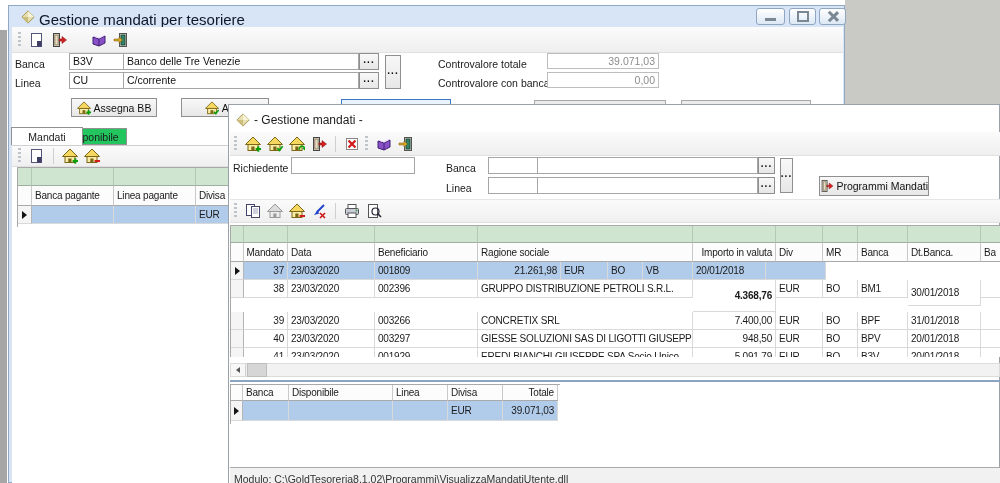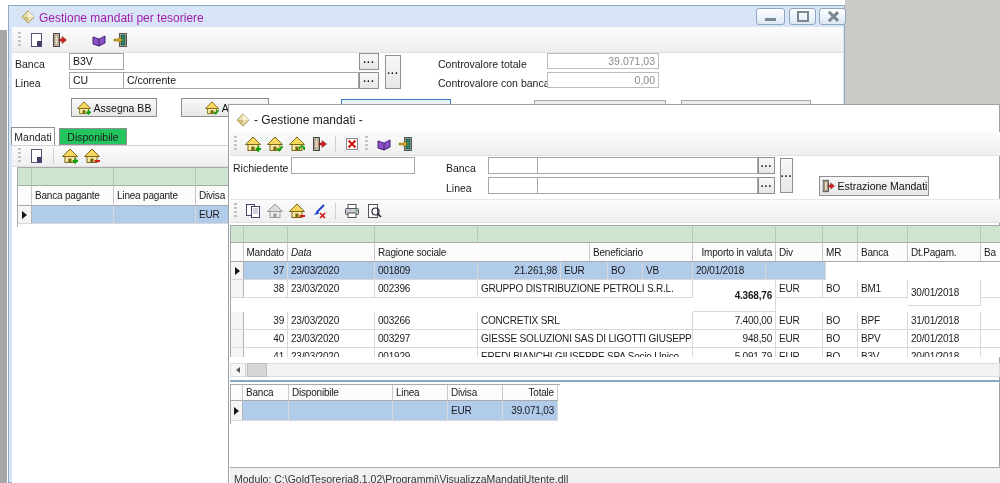--- a/index.html
+++ b/index.html
@@ -17,21 +17,21 @@
   .btn-plain{background:#ececec;border:1px solid #a8a8a8}
   .toolstrip{background:linear-gradient(#fbfbfb,#efefef);border-bottom:1px solid #e0e0e0}
   .tools{display:flex;align-items:center;gap:4px}
   .tool-btn{width:18px;height:18px;display:flex;align-items:center;justify-content:center}
   .tool-btn svg{width:16px;height:16px}
   .tool-sep{width:1px;height:16px;background:#cfcfcf;margin:0 3px}
   .tool-grip{width:3px;height:16px;margin-right:3px;
      background:repeating-linear-gradient(180deg,#bfc4cc 0 2px,transparent 2px 4px)}
   .tool-gap{width:14px}
   .win1{background:#d7e5f6;border:1px solid #92a9c3}
-  .win1-title{font-size:12px;color:#a21caf;white-space:nowrap}
+  .win1-title{font-size:15px;color:#0f172a;white-space:nowrap}
   .wbtn{background:linear-gradient(#ffffff,#dce8f5);border:1px solid #90a5bf;border-radius:3px;
         display:flex;align-items:center;justify-content:center}
   .g-min{width:11px;height:3px;background:#7b8894;margin-top:6px}
   .g-max{width:8px;height:7px;border:2px solid #7b8894}
   .g-x{position:relative;width:12px;height:11px}
   .g-x::before,.g-x::after{content:"";position:absolute;left:5px;top:-1px;width:2.5px;height:13px;background:#7b8894}
   .g-x::before{transform:rotate(45deg)}.g-x::after{transform:rotate(-45deg)}
   .tab{font-size:10.5px;display:flex;align-items:center;justify-content:center;border:1px solid #919191;color:#1b1b1b}
   .tab.active{background:#fff;border-bottom:none;z-index:2}
   .tab.inactive{background:#22c55e}
@@ -110,20 +110,21 @@
         <svg viewBox="0 0 16 16">
           <rect x="6.5" y="1.5" width="7" height="13" fill="#e8e0c8" stroke="#555"></rect>
           <rect x="8" y="3" width="4" height="10" fill="#35806a" stroke="#1d4f3f"></rect>
           <path d="M1 7 h5 v-2 l3.5 3 -3.5 3 v-2 H1 z" fill="#d8a820" stroke="#7a5a10" stroke-width="0.5"></path>
         </svg>
       </span>
     </div>
 
   <div class="abs lbl" style="left:6px;top:52px">Banca</div>
   <div class="abs field" style="left:60px;top:47px;width:55px;height:17px">B3V</div>
+  <div class="abs field" style="left:114px;top:47px;width:236px;height:17px">Banco delle Tre Venezie</div>
   <div class="abs btn browse" style="left:350px;top:47px;width:20px;height:17px">...</div>
 
   <div class="abs lbl" style="left:6px;top:71px">Linea</div>
   <div class="abs field" style="left:60px;top:66px;width:55px;height:17px">CU</div>
   <div class="abs field" style="left:114px;top:66px;width:236px;height:17px">C/corrente</div>
   <div class="abs btn browse" style="left:350px;top:66px;width:20px;height:17px">...</div>
   <div class="abs btn browse" style="left:376px;top:49px;width:16px;height:34px">...</div>
 
   <div class="abs lbl" style="left:429px;top:52px">Controvalore totale</div>
   <div class="abs field ro" style="left:538px;top:47px;width:112px;height:16px">39.071,03</div>
@@ -146,21 +147,21 @@
           <rect x="3" y="8.5" width="10" height="6" fill="#fdeca6" stroke="#7a6716"></rect>
           <rect x="6.3" y="10.5" width="3.2" height="4" fill="#7a6716"></rect>
           <path d="M10.3 12.2 l2 2.2 l3.4 -4.2" stroke="#0b9e0b" stroke-width="1.8" fill="none"></path>
         </svg></span>
     <span>Asse</span>
   </div>
   <div class="abs btn-focus" style="left:332px;top:93px;width:110px;height:18px"></div>
   <div class="abs btn-plain" style="left:525px;top:94px;width:132px;height:18px"></div>
   <div class="abs btn-plain" style="left:672px;top:94px;width:130px;height:18px"></div>
 
-  <div class="abs tab active" style="left:2px;top:121px;width:44px;height:18px">
+  <div class="abs tab active" style="left:2px;top:121px;width:72px;height:18px">
     <span>Mandati</span>
     </div>
   <div class="abs tab inactive" style="left:50px;top:122px;width:68px;height:17px">
     <span>Disponibile</span>
     </div>
 
   <div class="abs toolstrip" style="left:3px;top:139px;width:831px;height:22px;border-top:1px solid #cfcfcf"></div>
   <div class="abs tools" style="left:9px;top:141px;height:18px">
       <span class="tool-grip"></span>
       <span class="tool-btn">
@@ -295,21 +296,21 @@
   <div class="abs field" style="left:308px;top:72px;width:221px;height:17px"></div>
   <div class="abs btn browse" style="left:529px;top:72px;width:17px;height:17px">...</div>
   <div class="abs btn browse" style="left:551px;top:53px;width:13px;height:35px">...</div>
 
   <div class="abs btn" style="left:590px;top:71px;width:110px;height:20px">
     <span style="width:14px;height:14px"><svg viewBox="0 0 16 16" style="width: 100%; height: 100%;">
           <rect x="2.5" y="1.5" width="6" height="13" fill="#fdf8ee" stroke="#444"></rect>
           <rect x="3.8" y="3" width="3.4" height="10" fill="#e8dcc8" stroke="#8a7a5a"></rect>
           <path d="M8 7 h3 v-2.5 l4.5 3.5 -4.5 3.5 V9 h-3 z" fill="#d42020" stroke="#7a0f0f" stroke-width="0.5"></path>
         </svg></span>
-    <span>Estrazione Mandati</span>
+    <span>Programmi Mandati</span>
   </div>
 
   <div class="abs toolstrip" style="left:1px;top:94px;width:770px;height:24px;border-top:1px solid #e6e6e6"></div>
   <div class="abs tools" style="left:5px;top:97px;height:18px">
       <span class="tool-grip"></span>
       <span class="tool-btn">
         <svg viewBox="0 0 16 16">
           <rect x="1.5" y="1.5" width="8" height="11" fill="#fff" stroke="#44446a"></rect>
           <rect x="6.5" y="3.5" width="8" height="11" fill="#fff" stroke="#44446a"></rect>
           <path d="M8 6 h5 M8 8 h5 M8 10 h5" stroke="#8888aa" stroke-width="0.8"></path>
@@ -365,28 +366,28 @@
         <div class="t-cell" style="width: 83px; height: 17px;"></div>
         <div class="t-cell" style="width: 47px; height: 17px;"></div>
         <div class="t-cell" style="width: 35px; height: 17px;"></div>
         <div class="t-cell" style="width: 50px; height: 17px;"></div>
         <div class="t-cell" style="width: 73px; height: 17px;"></div>
         <div class="t-cell" style="width: 60px; height: 17px;"></div>
       </div>
       <div class="t-row t-head">
         <div class="t-cell t-selcol" style="width: 13px; height: 19px;"></div>
         <div class="t-cell r" style="width: 44px; height: 19px;">Mandato</div>
-        <div class="t-cell" style="width: 87px; height: 19px; font-style: italic;">Data</div>
+        <div class="t-cell" style="width: 87px; height: 19px;">Data</div>
+        <div class="t-cell" style="width: 103px; height: 19px;">Beneficiario</div>
         <div class="t-cell" style="width: 215px; height: 19px;">Ragione sociale</div>
-        <div class="t-cell" style="width: 103px; height: 19px;">Beneficiario</div>
         <div class="t-cell r" style="width: 83px; height: 19px;">Importo in valuta</div>
         <div class="t-cell" style="width: 47px; height: 19px;">Div</div>
         <div class="t-cell" style="width: 35px; height: 19px;">MR</div>
         <div class="t-cell" style="width: 50px; height: 19px;">Banca</div>
-        <div class="t-cell" style="width: 73px; height: 19px;">Dt.Pagam.</div>
+        <div class="t-cell" style="width: 73px; height: 19px;">Dt.Banca.</div>
         <div class="t-cell" style="width: 60px; height: 19px;">Ba</div>
       </div>
       <div class="t-row sel">
         <div class="t-cell t-selcol" style="width: 13px; height: 18px;">
           <span class="mark"></span>
         </div>
         <div class="t-cell r" style="width: 44px; height: 18px;">37</div>
         <div class="t-cell" style="width: 87px; height: 18px;">23/03/2020</div>
         <div class="t-cell" style="width: 103px; height: 18px;">001809</div>
         <div class="t-cell r" style="width: 83px; height: 18px;">21.261,98</div>

